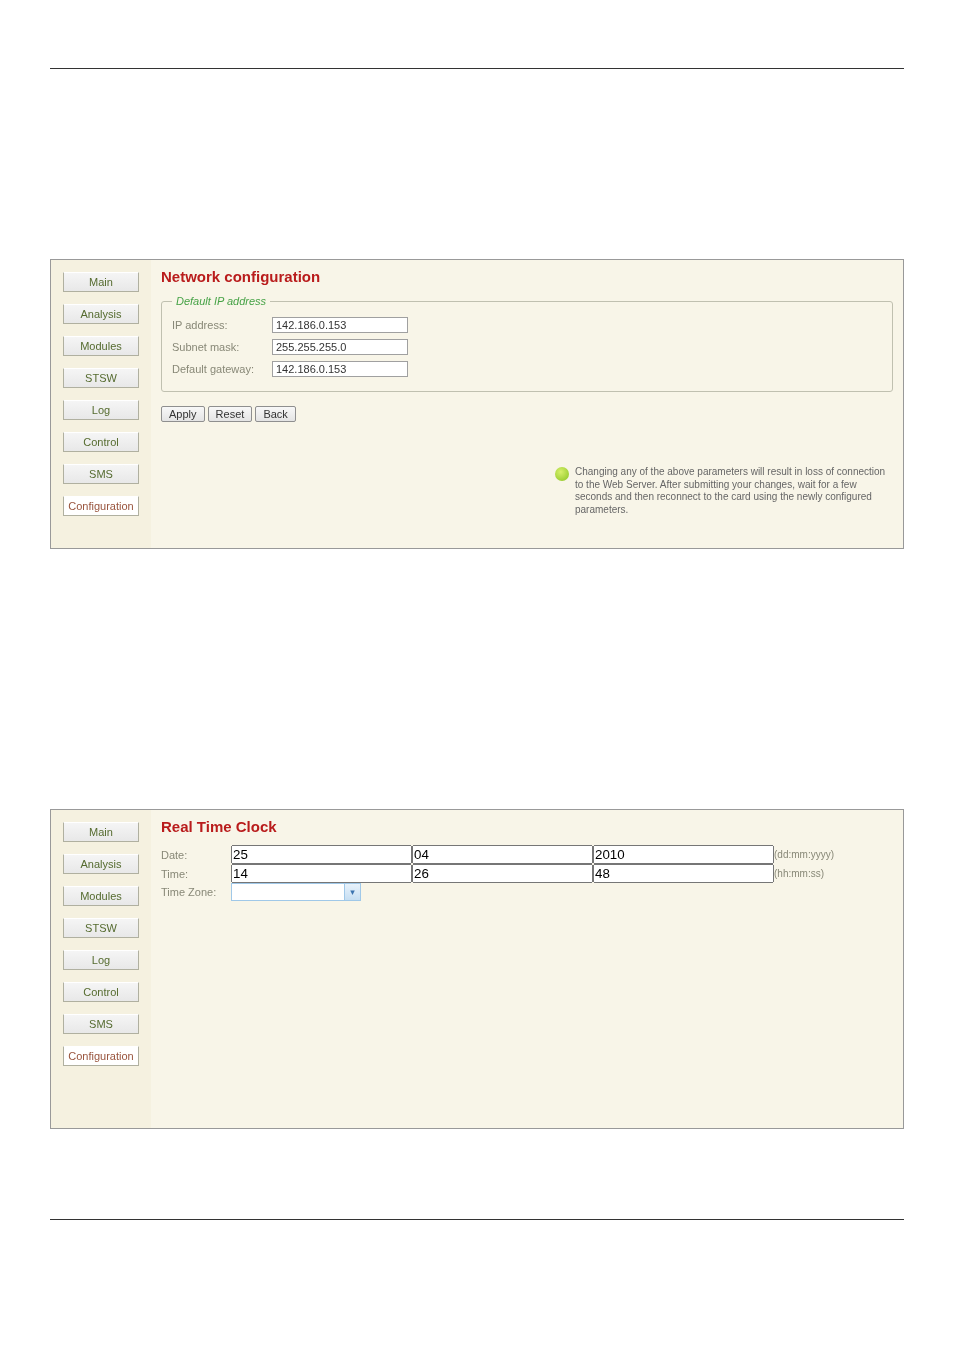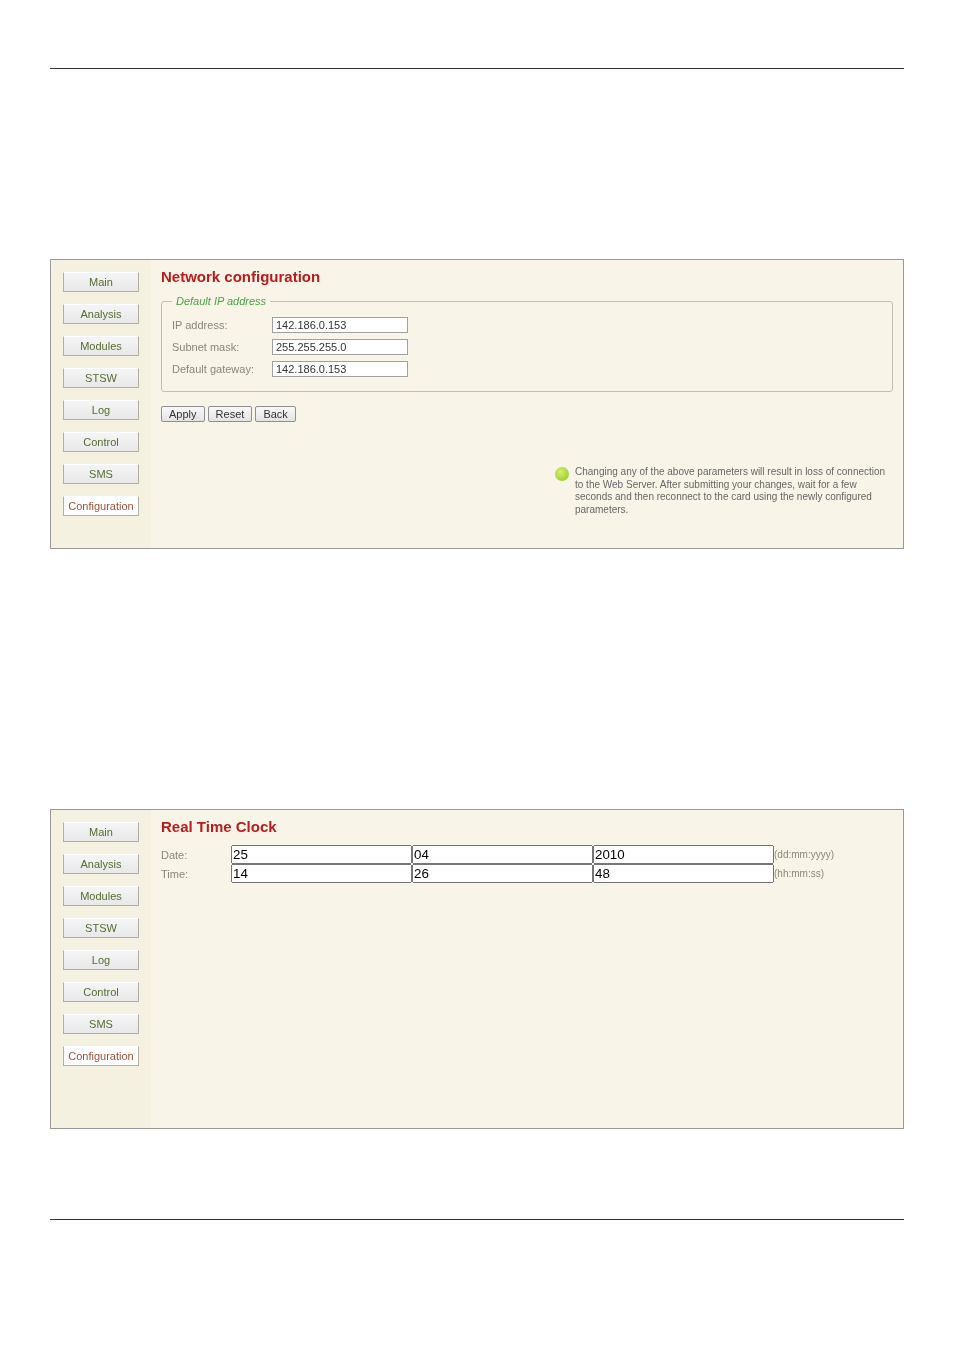--- a/index.html
+++ b/index.html
@@ -243,18 +243,25 @@
       </div>
 
       <div class="rtc-row">
         <span class="lbl2">Time:</span>
         <input type="text" class="small" value="14" style="">
         <input type="text" class="small" value="26" style="">
         <input type="text" class="year" value="48" style="">
         <span class="hint">(hh:mm:ss)</span>
       </div>
 
+      <div class="rtc-row">
+        <span class="lbl2">Time Zone:</span>
+        <div class="select-wrap">
+          <div class="select-body"></div>
+          <div class="select-arrow">▾</div>
+        </div>
+      </div>
 
     </div>
   </div>
 
   <div class="bottom-rule"></div>
 </div>
 
 </body></html>

